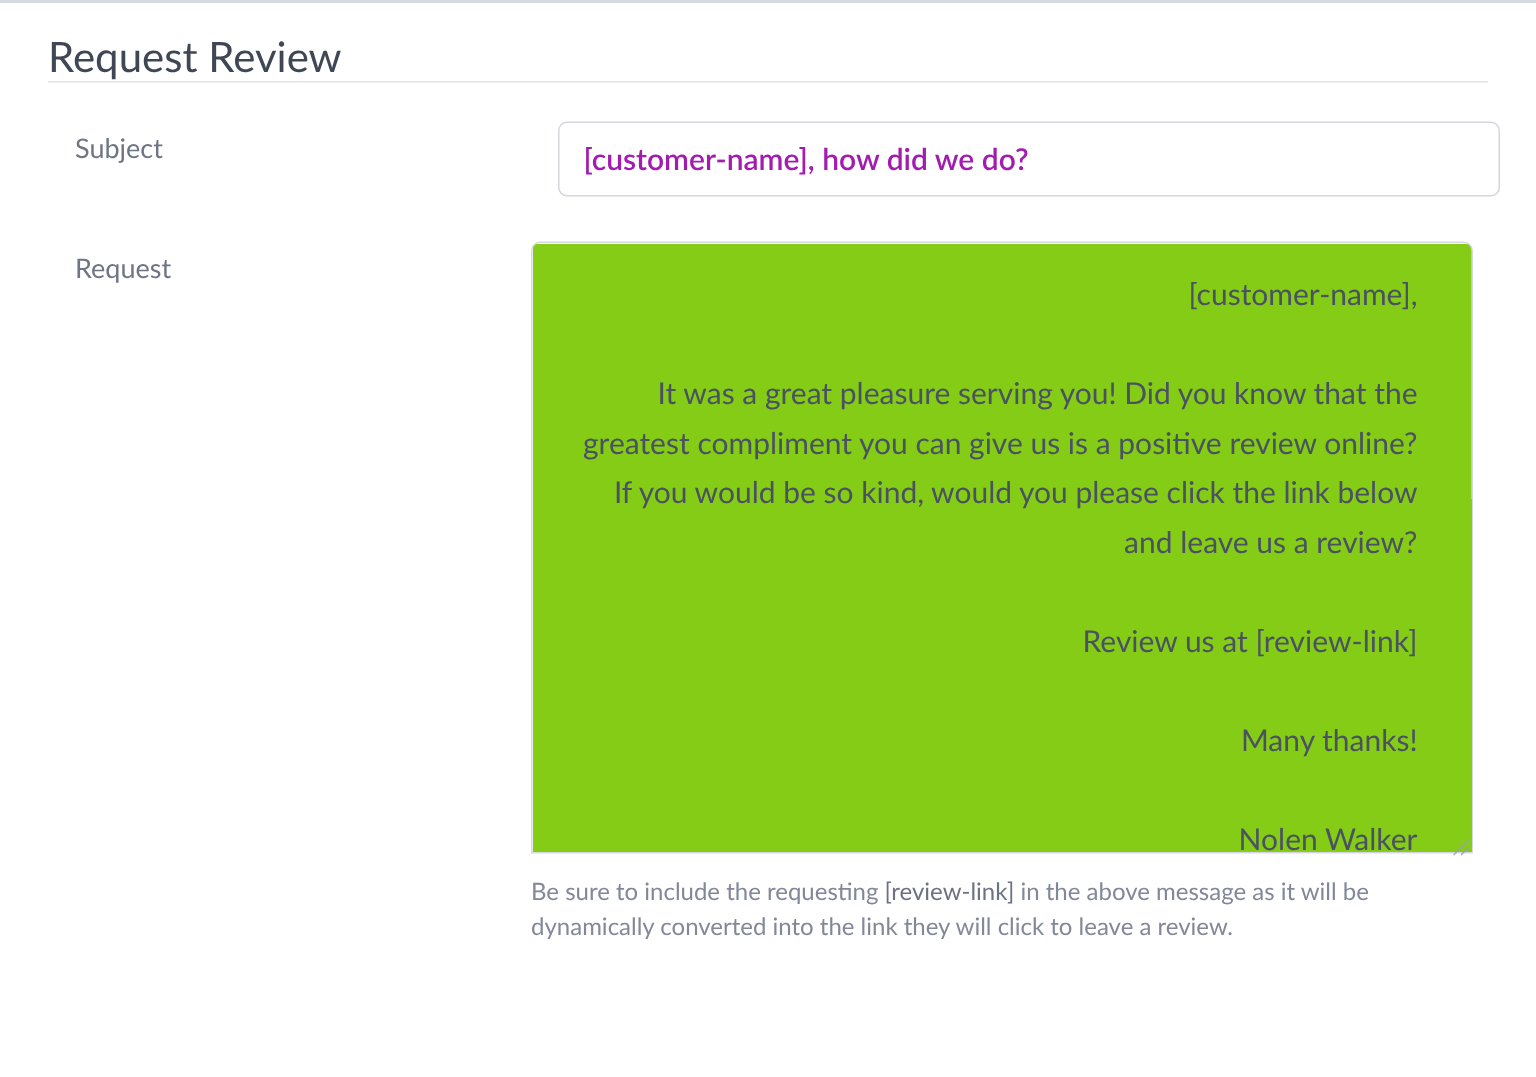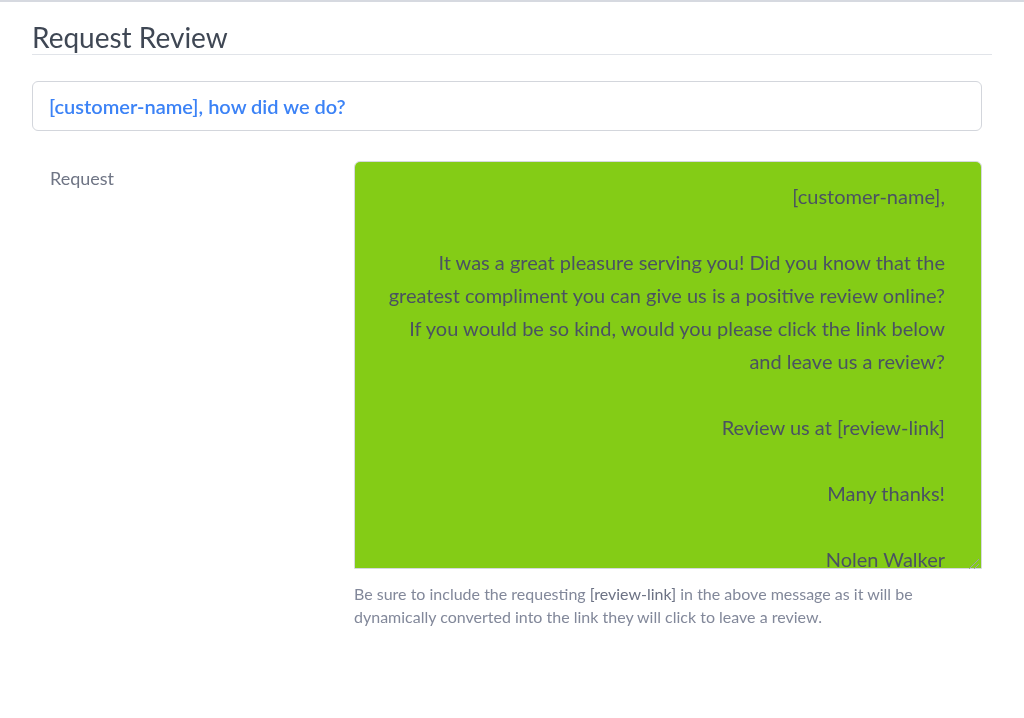--- a/index.html
+++ b/index.html
@@ -50,24 +50,25 @@
       flex: 1;
       padding-right: 10px;
     }
     .text-input {
       width: 100%;
       border: 1px solid #d3d6dc;
       border-radius: 6px;
       padding: 12px 16px;
       font-size: 20px;
       font-weight: 600;
-      color: #3b82f6;
+      color: #a21caf;
       font-family: inherit;
       outline: none;
       background: #fff;
+      margin-left: 18px;
     }
     .help-text {
       margin-top: 10px;
       font-size: 16px;
       color: #82889a;
       line-height: 1.45;
     }
     .help-text strong {
       font-weight: 400;
       color: #6c7284;
@@ -121,20 +122,21 @@
 
 <div class="top-divider"></div>
 
 <div class="container">
 
   <h1 class="page-title">Request Review</h1>
 
   <hr class="section-divider">
 
   <div class="form-row">
+    <div class="form-label">Subject</div>
     <div class="form-field">
       <input type="text" class="text-input" value="[customer-name], how did we do?" style="">
     </div>
   </div>
 
   <div class="form-row">
     <div class="form-label">Request</div>
     <div class="form-field">
       <div class="textarea-wrap">
         <textarea class="message-box" style="">[customer-name],

